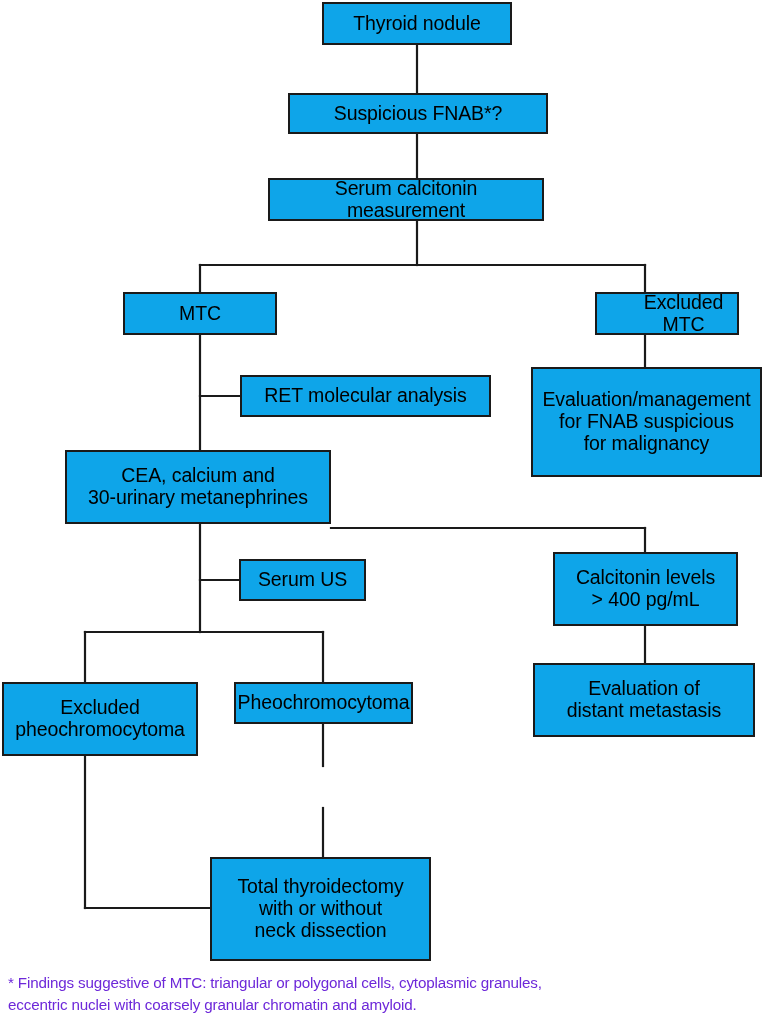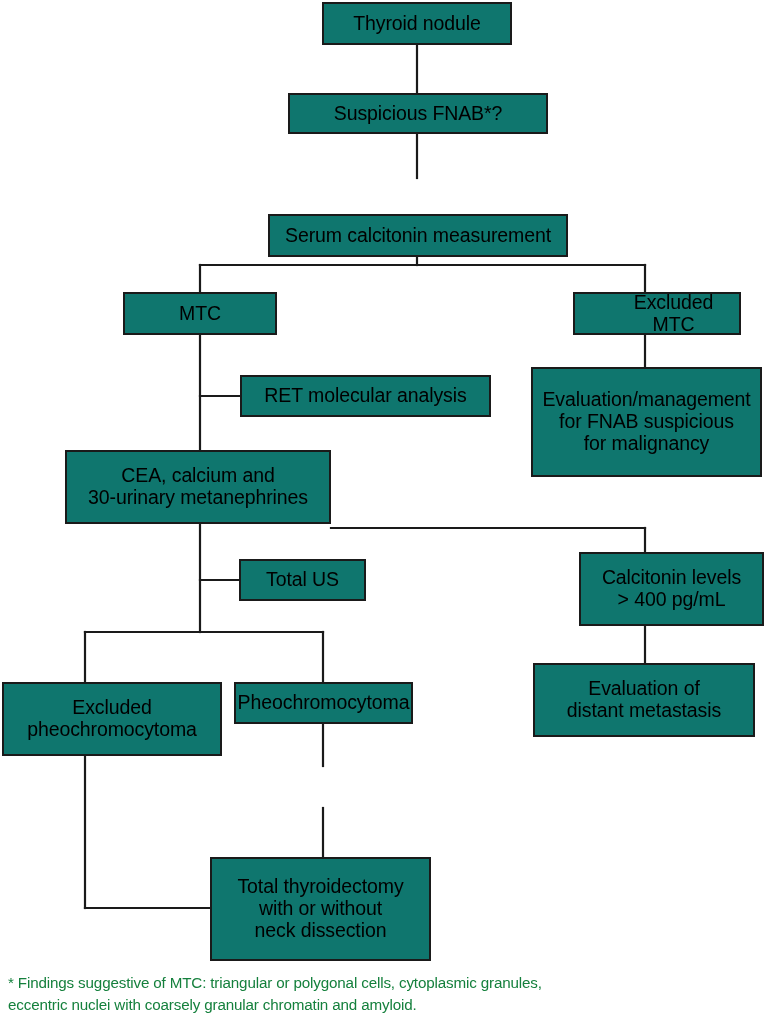--- a/index.html
+++ b/index.html
@@ -24,21 +24,21 @@
     left: 0;
     top: 0;
     width: 767px;
     height: 1024px;
     pointer-events: none;
   }
   .node {
     position: absolute;
     box-sizing: border-box;
     border: 2px solid #1a1a1a;
-    background: #0f766e;
+    background: #0ea5e9;
     display: flex;
     align-items: center;
     justify-content: center;
     text-align: center;
     line-height: 1.12;
     font-size: 19.5px;
     letter-spacing: -0.1px;
     white-space: pre-line;
     z-index: 2;
   }
@@ -49,37 +49,37 @@
   }
   #footnote {
     position: absolute;
     left: 8px;
     top: 972px;
     width: 740px;
     font-size: 15.2px;
     line-height: 1.45;
     letter-spacing: -0.15px;
     white-space: pre-line;
-    color: #15803d;
+    color: #6d28d9;
     z-index: 2;
   }
 
   
   #node-thyroid-nodule      { left: 322px; top: 2px;   width: 190px; height: 43px; }
   #node-suspicious-fnab     { left: 288px; top: 93px;  width: 260px; height: 41px; }
-  #node-serum-calcitonin    { left: 268px; top: 178px; width: 300px; height: 43px; margin-top: 36px; }
+  #node-serum-calcitonin    { left: 268px; top: 178px; width: 276px; height: 43px; }
   #node-mtc                 { left: 123px; top: 292px; width: 154px; height: 43px; }
-  #node-excluded-mtc        { left: 573px; top: 292px; width: 168px; height: 43px; padding-left: 33px; }
+  #node-excluded-mtc        { left: 595px; top: 292px; width: 144px; height: 43px; padding-left: 33px; }
   #node-ret-analysis        { left: 240px; top: 375px; width: 251px; height: 42px; justify-content: center; }
   #node-evaluation-fnab     { left: 531px; top: 367px; width: 231px; height: 110px; }
   #node-cea-calcium         { left: 65px;  top: 450px; width: 266px; height: 74px; }
-  #node-calcitonin-levels   { left: 579px; top: 552px; width: 185px; height: 74px; }
+  #node-calcitonin-levels   { left: 553px; top: 552px; width: 185px; height: 74px; }
   #node-neck-us             { left: 239px; top: 559px; width: 127px; height: 42px; }
   #node-evaluation-distant  { left: 533px; top: 663px; width: 222px; height: 74px; }
-  #node-excluded-pheo       { left: 2px;   top: 682px; width: 220px; height: 74px; }
+  #node-excluded-pheo       { left: 2px;   top: 682px; width: 196px; height: 74px; }
   #node-pheochromocytoma    { left: 234px; top: 682px; width: 179px; height: 42px; }
   #node-adrenal-surgery     { left: 238px; top: 766px; width: 170px; height: 42px; }
   #node-total-thyroidectomy { left: 210px; top: 857px; width: 221px; height: 104px; }
 </style>
 </head>
 <body>
 
 <div id="flowchart-root">
 
   <svg id="connector-layer" viewBox="0 0 767 1024" width="767" height="1024" xmlns="http://www.w3.org/2000/svg">
@@ -155,21 +155,21 @@
     <span class="node-text">CEA, calcium and
 30-urinary metanephrines</span>
   </div>
 
   <div class="node" id="node-calcitonin-levels">
     <span class="node-text">Calcitonin levels
 &gt; 400 pg/mL</span>
   </div>
 
   <div class="node" id="node-neck-us">
-    <span class="node-text">Total US</span>
+    <span class="node-text">Serum US</span>
   </div>
 
   <div class="node" id="node-evaluation-distant">
     <span class="node-text">Evaluation of
 distant metastasis</span>
   </div>
 
   <div class="node" id="node-excluded-pheo">
     <span class="node-text">Excluded
 pheochromocytoma</span>

